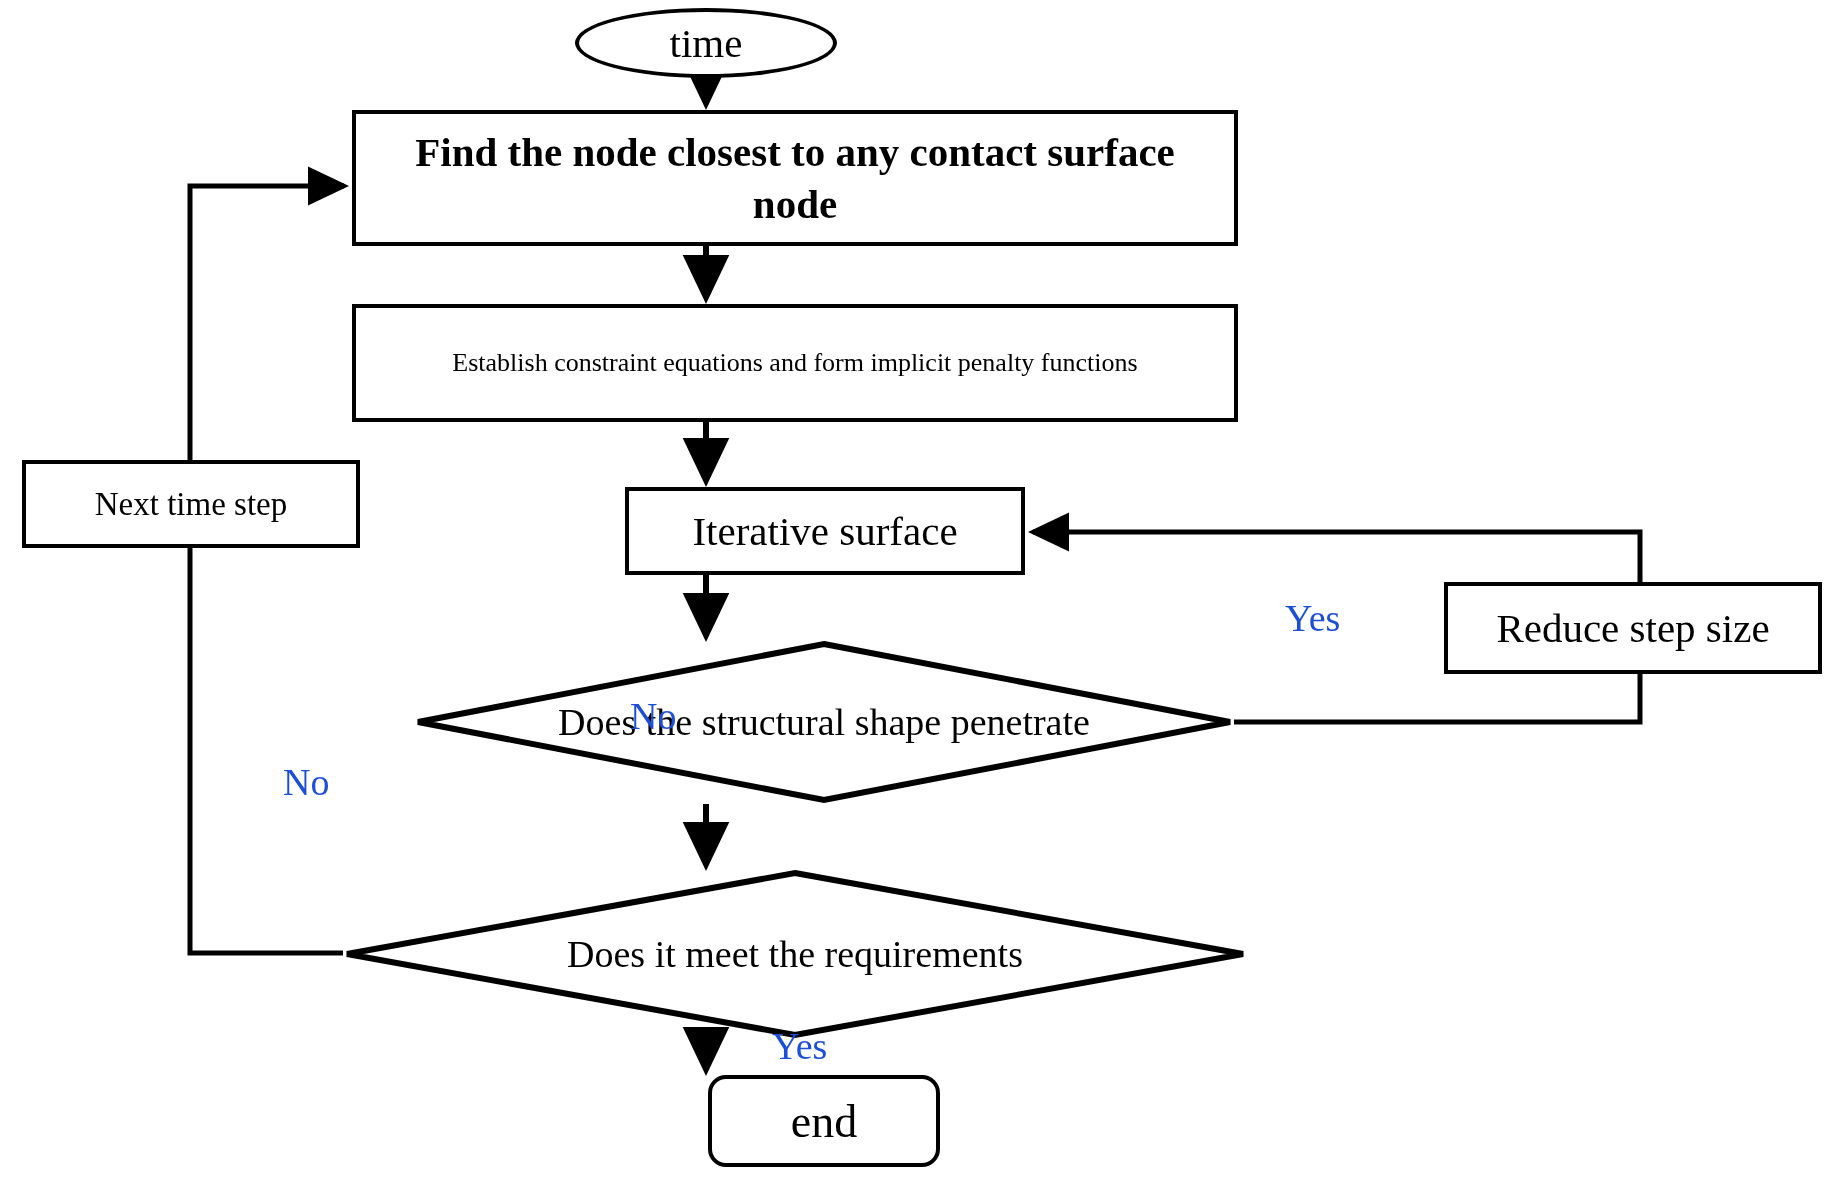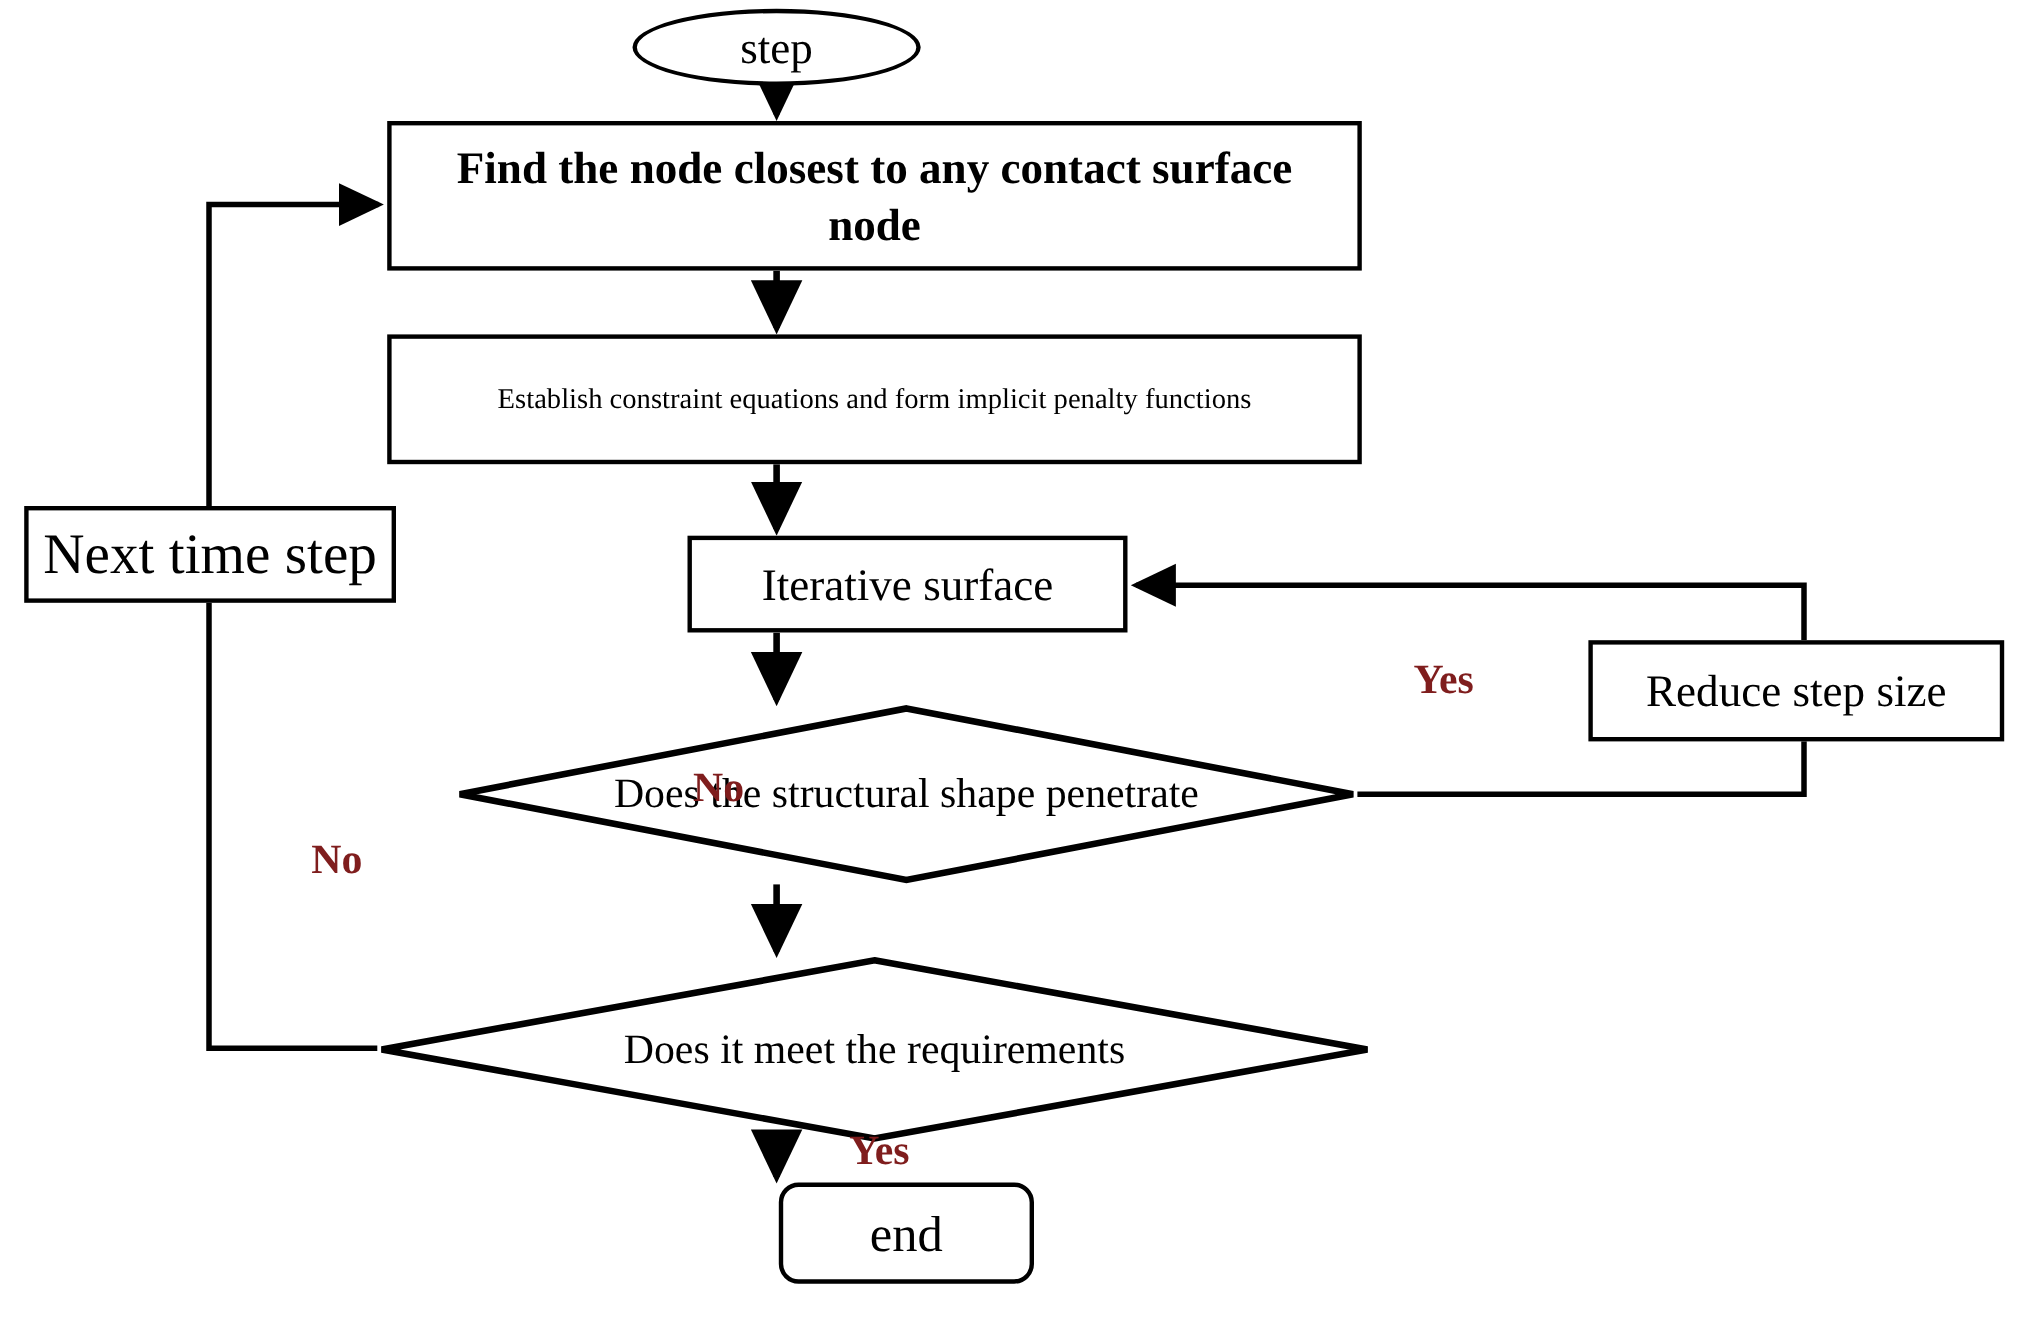--- a/index.html
+++ b/index.html
@@ -62,31 +62,30 @@
     display: flex;
     align-items: center;
     justify-content: center;
     text-align: center;
     color: #000000;
     line-height: 1.22;
     z-index: 3;
   }
   .edge-label {
     position: absolute;
-    color: #7f1d1d;
+    color: #1d4ed8;
     z-index: 4;
     background: transparent;
     white-space: nowrap;
-    font-weight: bold;
   }
   .t-start   { left: 575px;  top: 8px;    width: 262px; height: 70px;  font-size: 41px; }
   .t-box1    { left: 352px;  top: 110px;  width: 886px; height: 136px; font-size: 41px; line-height: 1.28; padding: 0 26px; font-weight: bold; }
   .t-box2    { left: 352px;  top: 304px;  width: 886px; height: 118px; font-size: 26px; line-height: 1.28; padding: 0 26px; }
   .t-iter    { left: 625px;  top: 487px;  width: 400px; height: 88px;  font-size: 41px; }
-  .t-next    { left: 22px;   top: 460px;  width: 338px; height: 88px;  font-size: 52px; }
+  .t-next    { left: 22px;   top: 460px;  width: 338px; height: 88px;  font-size: 33px; }
   .t-reduce  { left: 1444px; top: 582px;  width: 378px; height: 92px;  font-size: 41px; }
   .t-end     { left: 708px;  top: 1075px; width: 232px; height: 92px;  font-size: 46px; }
   .d1 { left: 414px; top: 640px; width: 820px; height: 164px; }
   .d2 { left: 343px; top: 869px; width: 904px; height: 170px; }
   .d1 .diamond-label { font-size: 38px; padding: 0 120px; box-sizing: border-box; }
   .d2 .diamond-label { font-size: 38px; padding: 0 150px; box-sizing: border-box; }
   .lbl-yes-right  { left: 1285px; top: 596px;  font-size: 38px; }
   .lbl-no-mid     { left: 1148px; top: 704px;  font-size: 38px; }
   .lbl-no-left    { left: 1192px; top: 772px;  font-size: 38px; }
   .lbl-yes-bottom { left: 1304px; top: 1024px; font-size: 38px; }
@@ -116,21 +115,21 @@
     <path d="M706,1039 L706,1070" stroke="#000000" stroke-width="6" fill="none" marker-end="url(#arrow)"></path>
 
     <path d="M1234,722 L1640,722 L1640,662" stroke="#000000" stroke-width="5" fill="none"></path>
 
     <path d="M1640,582 L1640,532 L1033,532" stroke="#000000" stroke-width="5" fill="none" marker-end="url(#arrow)"></path>
 
     <path d="M343,953 L190,953 L190,186 L344,186" stroke="#000000" stroke-width="5" fill="none" marker-end="url(#arrow)"></path>
   </svg>
 
   <div class="node terminal-ellipse t-start">
-    <span>step</span>
+    <span>time</span>
   </div>
 
   <div class="node rect t-box1">
     <span>Find the node closest to any contact surface node</span>
   </div>
 
   <div class="node rect t-box2">
     <span>Establish constraint equations and form implicit penalty functions</span>
   </div>
 

